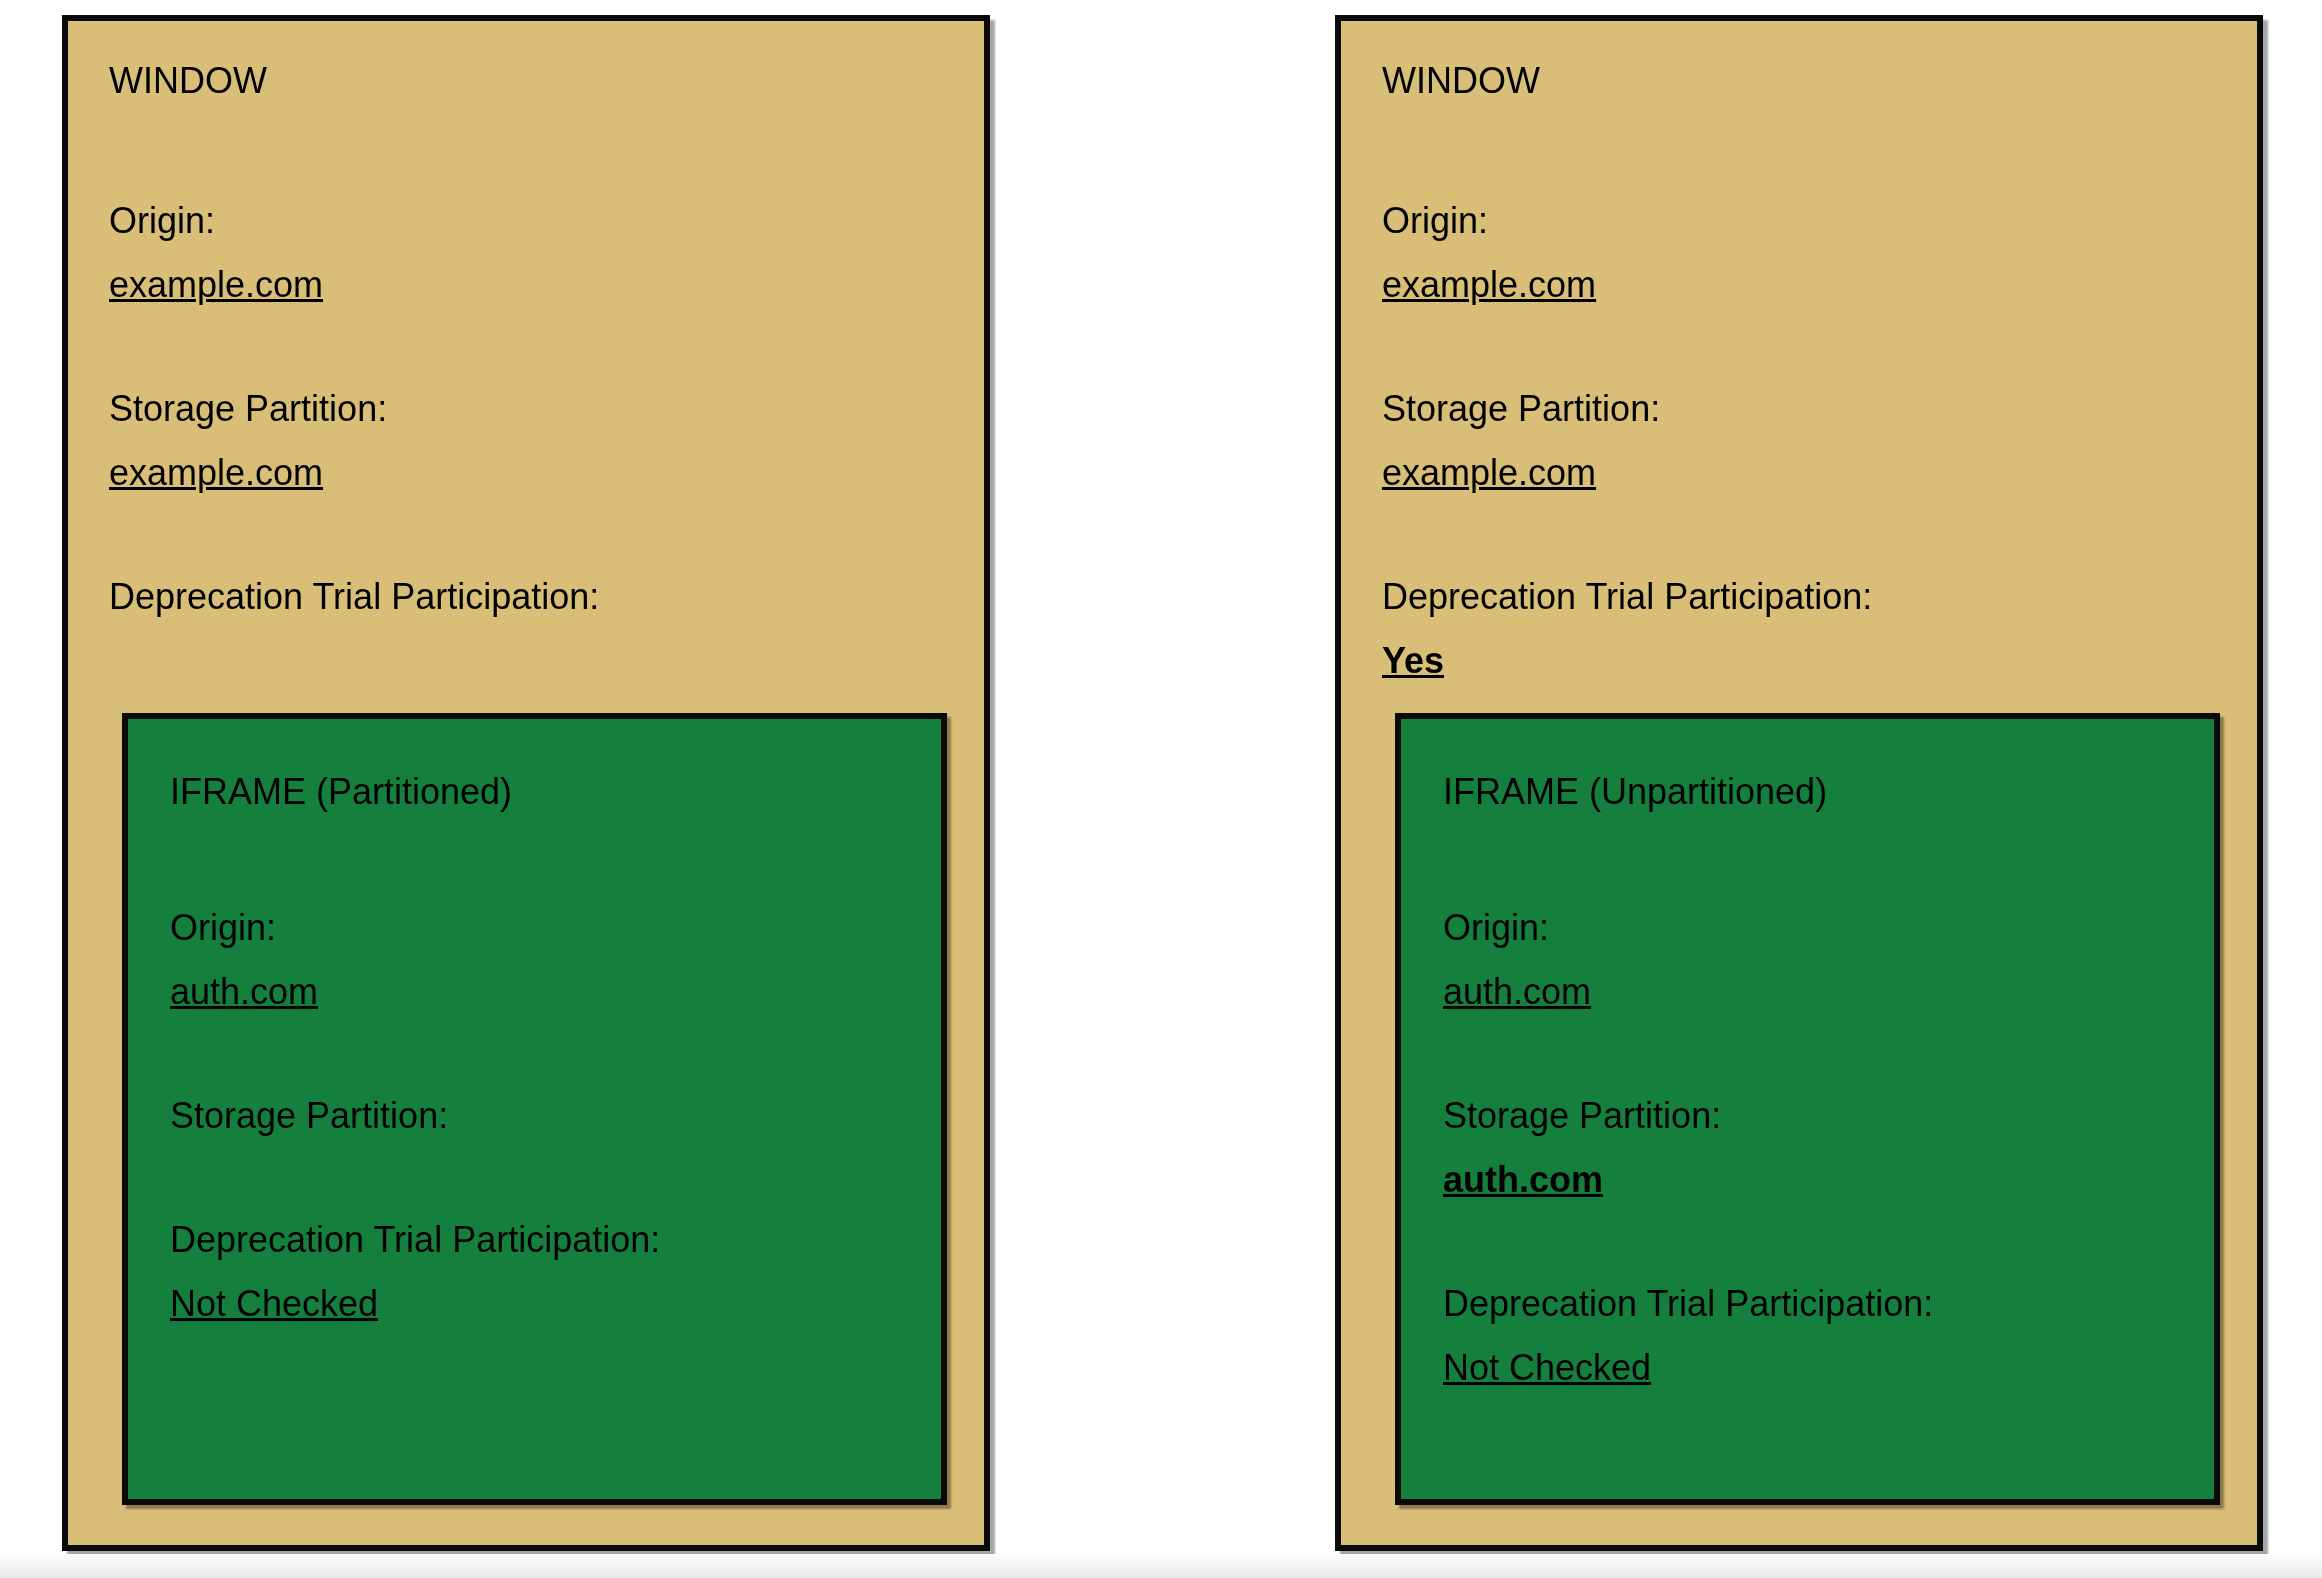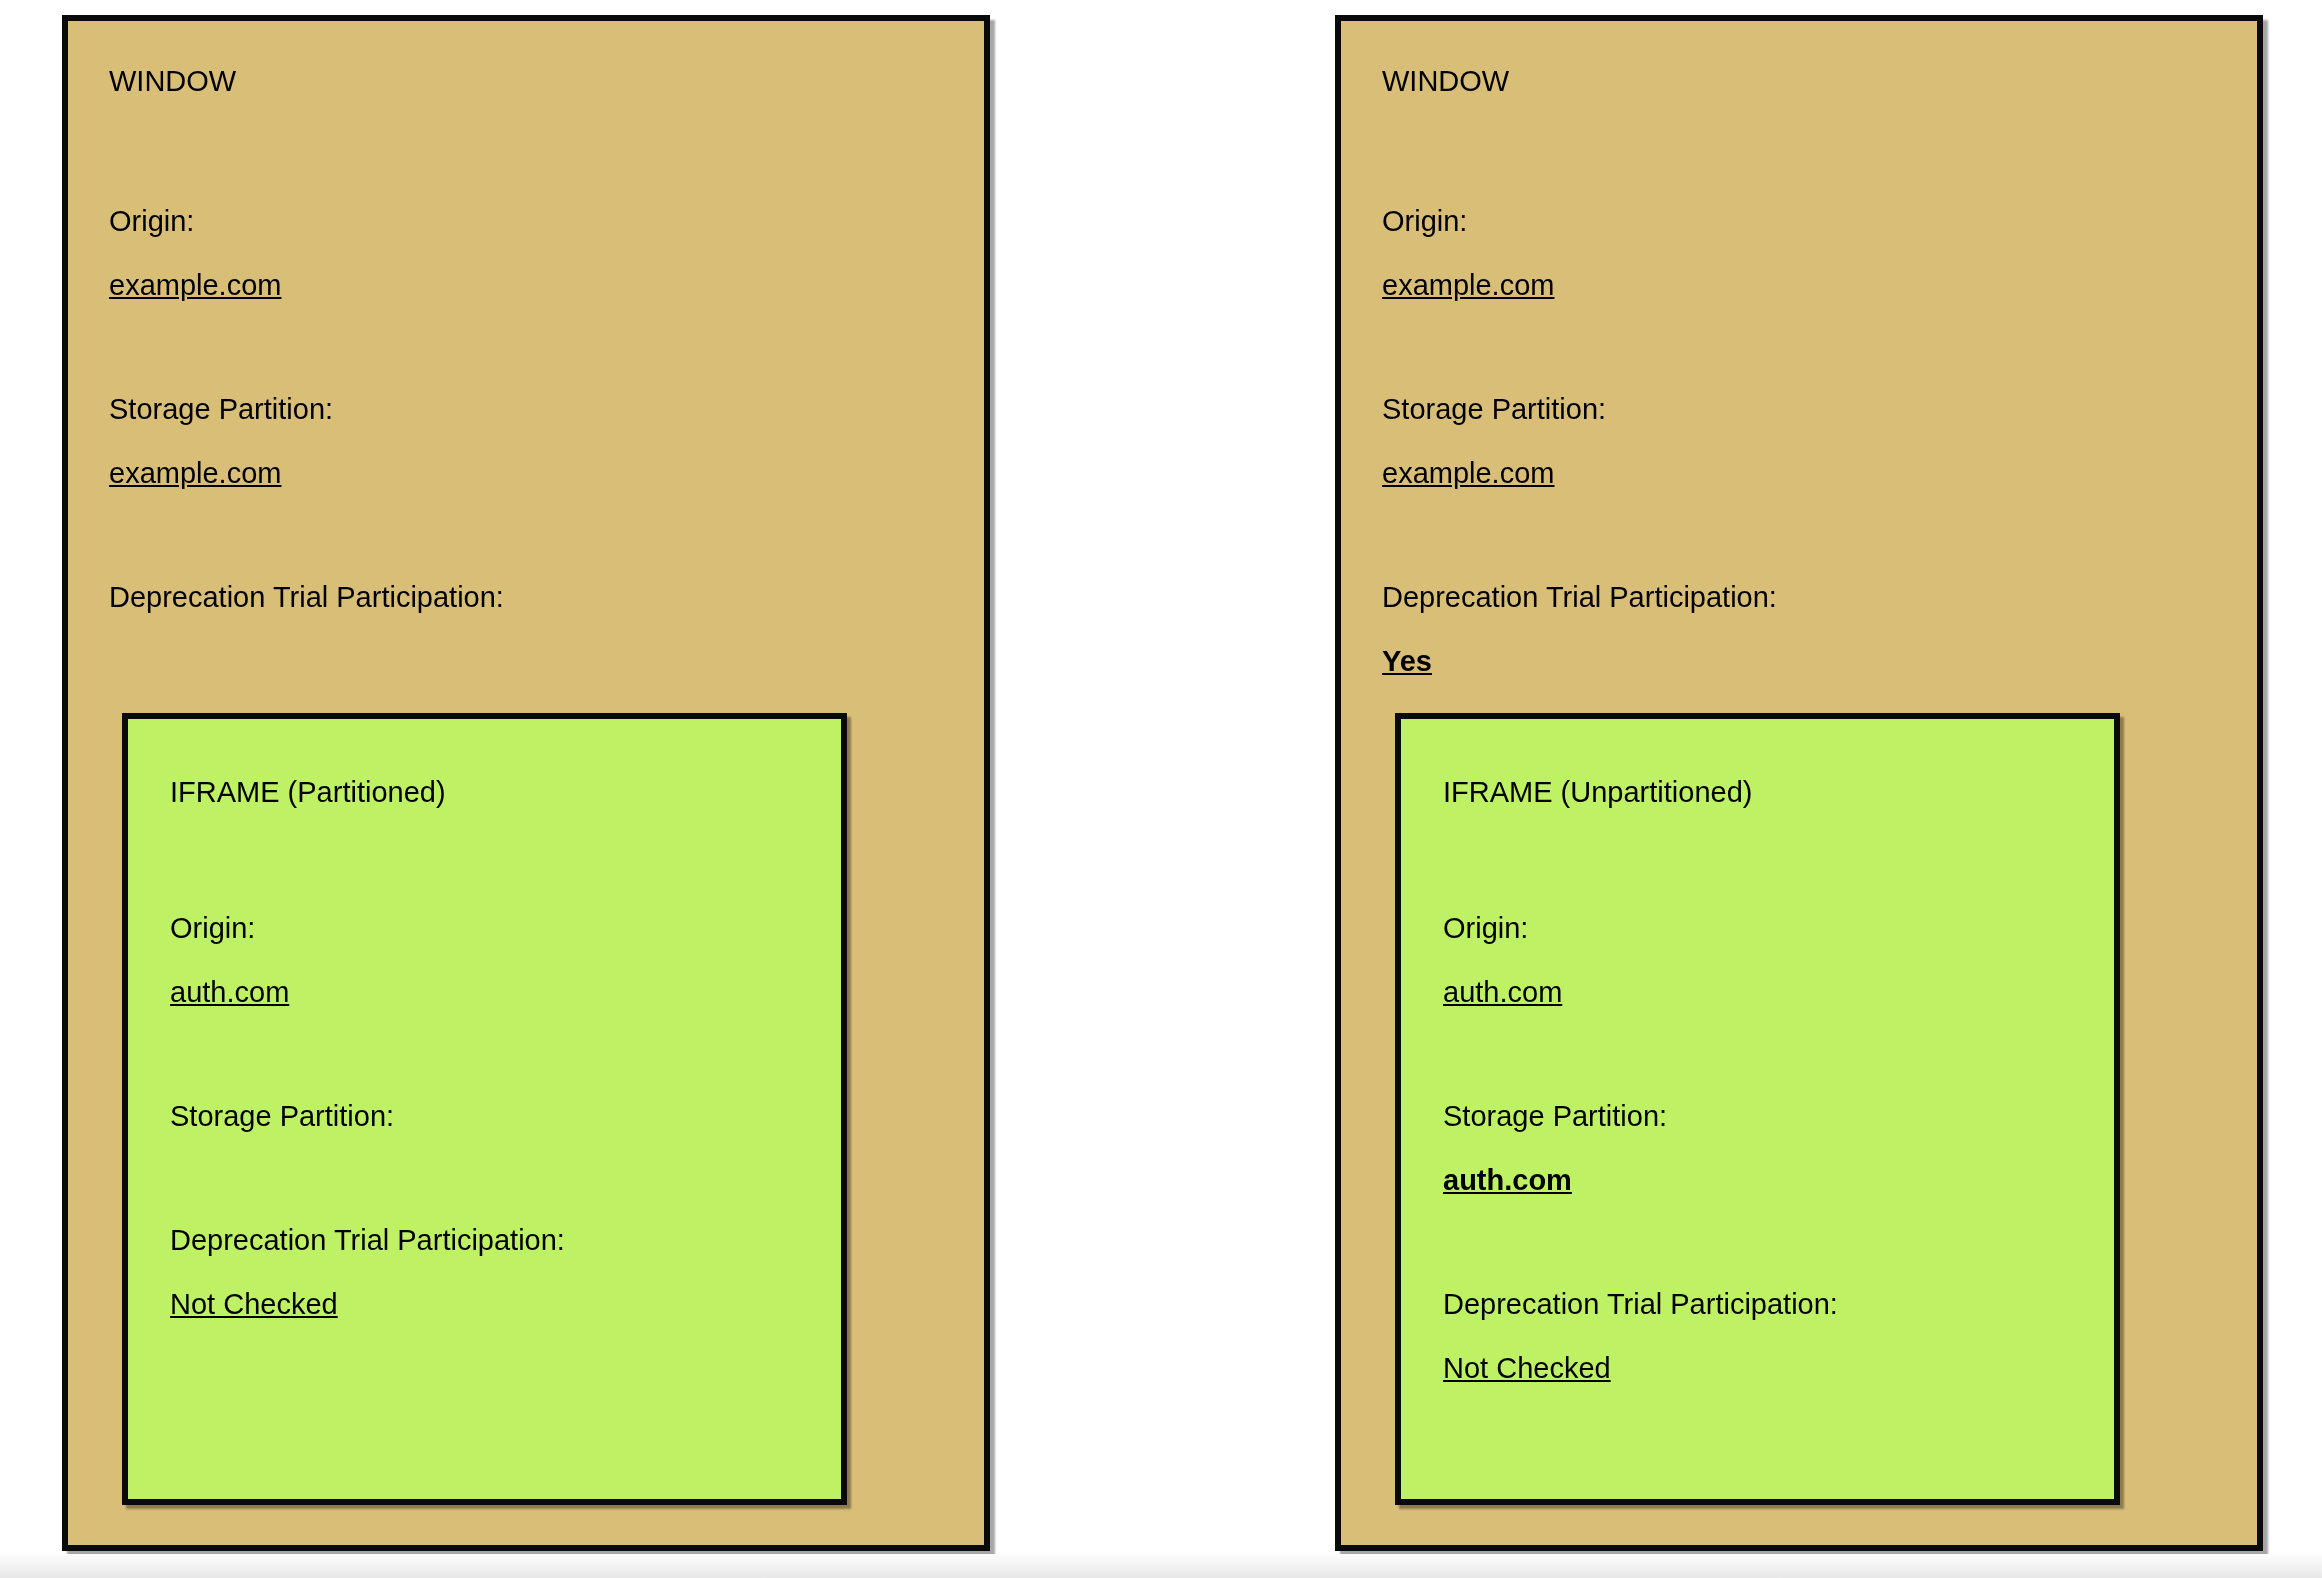--- a/index.html
+++ b/index.html
@@ -24,39 +24,39 @@
     background: #d9be78;
     border: 6px solid #0a0a0a;
     box-sizing: border-box;
     box-shadow: 5px 5px 2px rgba(0, 0, 0, 0.35);
   }
   .window-box.left  { left: 62px; }
   .window-box.right { left: 1335px; }
 
   .box-content {
     padding: 28px 24px 0 41px;
-    font-size: 29px;
+    font-size: 36px;
     line-height: 64px;
   }
   .box-title {
     margin: 0 0 76px 0;
     font-weight: normal;
   }
   .field { margin: 13px 0 60px 0; }
   .field-label { display: block; }
   .field-value { display: block; text-decoration: underline; }
   .field-value.bold { font-weight: bold; }
 
   .iframe-box {
     position: absolute;
     left: 54px;
     top: 692px;
-    width: 725px;
+    width: 825px;
     height: 792px;
-    background: #bef264;
+    background: #15803d;
     border: 6px solid #0a0a0a;
     box-sizing: border-box;
     box-shadow: 4px 4px 2px rgba(0, 0, 0, 0.35);
   }
   .iframe-box .box-content {
     padding: 41px 20px 0 42px;
   }
   .iframe-box .box-title {
     margin: 0 0 72px 0;
   }

